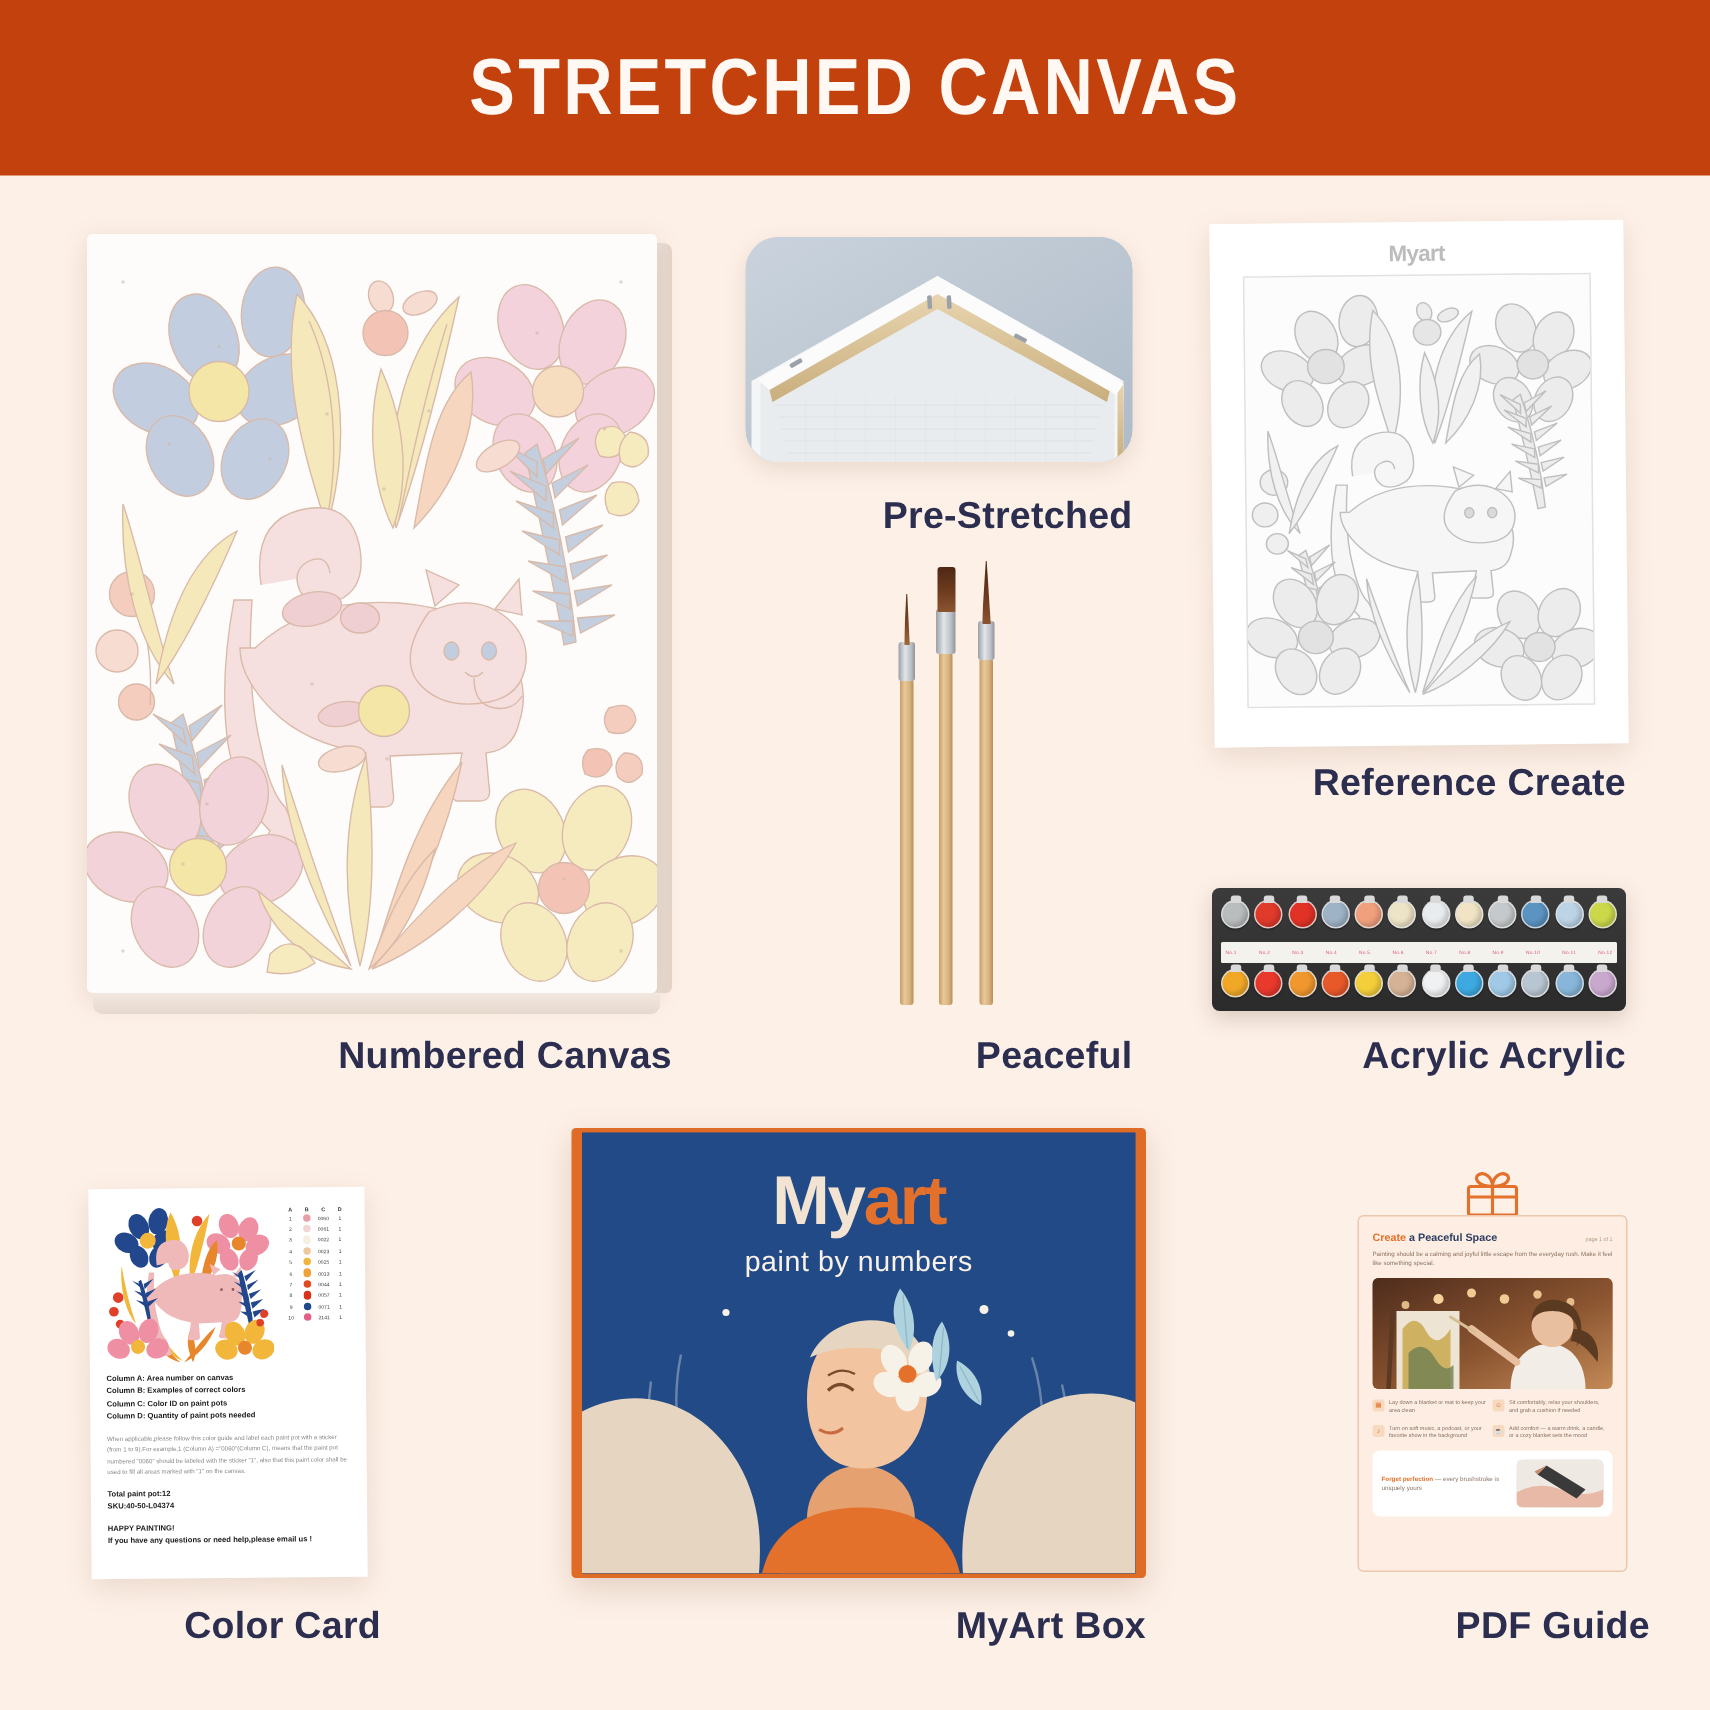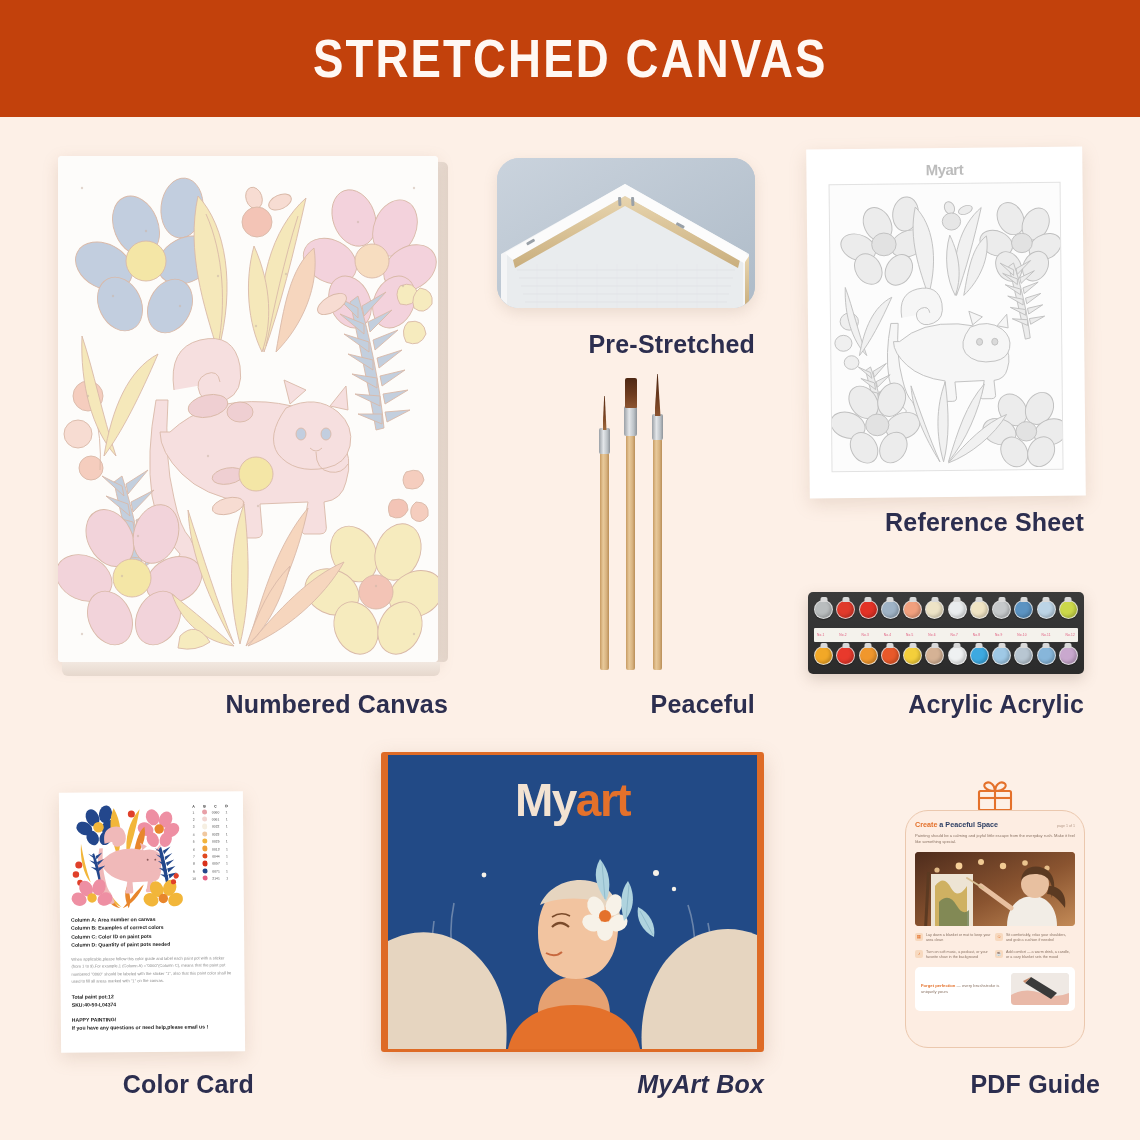--- a/index.html
+++ b/index.html
@@ -167,21 +167,21 @@
   .box-sub {
     position:absolute; top:76px; left:0; width:100%; text-align:center;
     color:#FAF2E9; font-size:19px; letter-spacing:.4px;
   }
 
   
   .pdfguide { position:absolute; left:905px; top:778px; width:180px; height:270px; }
   .gift-icon { position:absolute; left:50%; transform:translateX(-50%); top:0; }
   .tablet {
     position:absolute; left:0; top:32px; width:180px; height:238px;
-    border:1.4px solid #EBC8AE; border-radius:23px;
+    border:1.4px solid #EBC8AE; border-radius:4px;
     background:#FDEDE2; padding:9px 9px 0 9px; overflow:hidden;
   }
   .pg-head { display:flex; justify-content:space-between; align-items:baseline; }
   .pg-title { font-size:7.2px; font-weight:bold; }
   .pg-title .o { color:#E4712B; }
   .pg-title .n { color:#2C3E63; }
   .pg-page { font-size:3.6px; color:#B59A88; }
   .pg-body { font-size:4.1px; color:#8B7465; line-height:6.4px; margin-top:4px; }
   .pg-photo {
     margin-top:6px; height:74px; border-radius:4px; overflow:hidden; position:relative;
@@ -518,21 +518,21 @@
         <ellipse cx="342" cy="472" rx="21" ry="27" transform="rotate(24 342 472)"></ellipse>
         <circle cx="318" cy="436" r="17" fill="#E2E2E2"></circle>
         <path d="M130 354 C144 398 160 448 176 488 C152 446 132 398 130 354 Z" fill="#F1F1F1"></path>
         <path d="M186 348 C192 400 192 448 182 488 C170 442 170 392 186 348 Z" fill="#F1F1F1"></path>
         <path d="M250 352 C240 400 220 450 190 488 C206 434 220 388 250 352 Z" fill="#F1F1F1"></path>
         <path d="M286 406 C266 442 226 476 190 490 C220 454 252 420 286 406 Z" fill="#F1F1F1"></path>
       </g>
     </svg>
   </div>
 </div>
-<div class="caption" style="left:808px; top:508px; width:276px;">Reference Sheet</div>
+<div class="caption" style="left:808px; top:508px; width:276px;">Reference Create</div>
 
 <div class="brushes">
 
   <div class="brush" style="left:14px; height:250px;">
     <div class="handle" style="height:218px;"></div>
     <div class="ferrule" style="bottom:216px;"></div>
     <div class="bristle" style="bottom:240px; width:4px; height:34px; background:linear-gradient(180deg,#5B3017,#7A4525 60%,#A06A3C);
                 clip-path:polygon(42% 0,58% 0,100% 100%,0 100%);"></div>
   </div>
 
@@ -828,23 +828,24 @@
           <path d="M252 156 L265 180"></path>
       </g>
 
       <circle cx="268" cy="118" r="3" fill="#F7F2E8"></circle>
       <circle cx="286" cy="134" r="2.2" fill="#F7F2E8"></circle>
       <circle cx="96" cy="120" r="2.4" fill="#F7F2E8"></circle>
     </svg>
     <div class="box-logo">
       <span class="my">My</span><span class="art">art</span>
     </div>
+    <div class="box-sub">paint by numbers</div>
   </div>
 </div>
-<div class="caption" style="left:381px; top:1070px; width:383px;font-style:italic;">MyArt Box</div>
+<div class="caption" style="left:381px; top:1070px; width:383px;">MyArt Box</div>
 
 <div class="pdfguide">
   <div class="gift-icon">
     <svg width="40" height="34" viewBox="0 0 40 34" fill="none" stroke="#E4712B" stroke-width="2.1">
       <rect x="4" y="13" width="32" height="19" rx="1.5"></rect>
       <line x1="20" y1="13" x2="20" y2="32"></line>
       <line x1="4" y1="20" x2="36" y2="20"></line>
       <path d="M20 13 C20 7 15 3 11 5 C7 7 10 13 20 13 Z"></path>
       <path d="M20 13 C20 7 25 3 29 5 C33 7 30 13 20 13 Z"></path>
     </svg>

